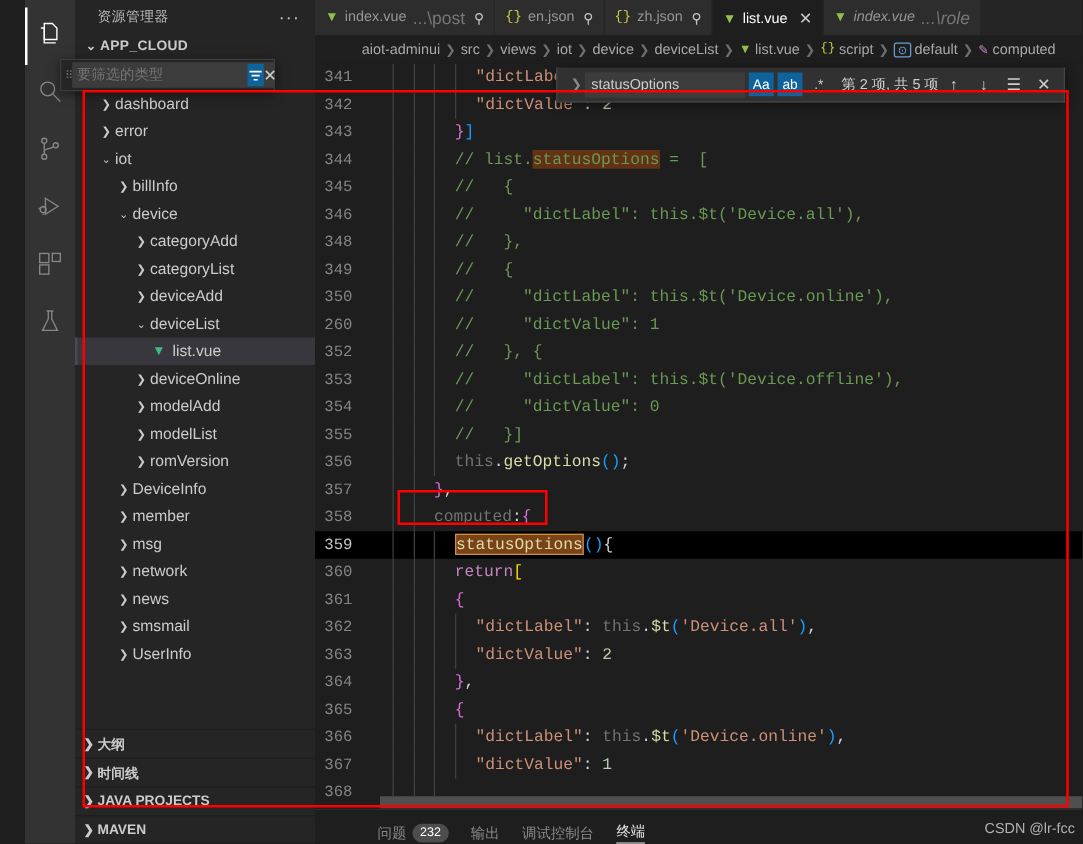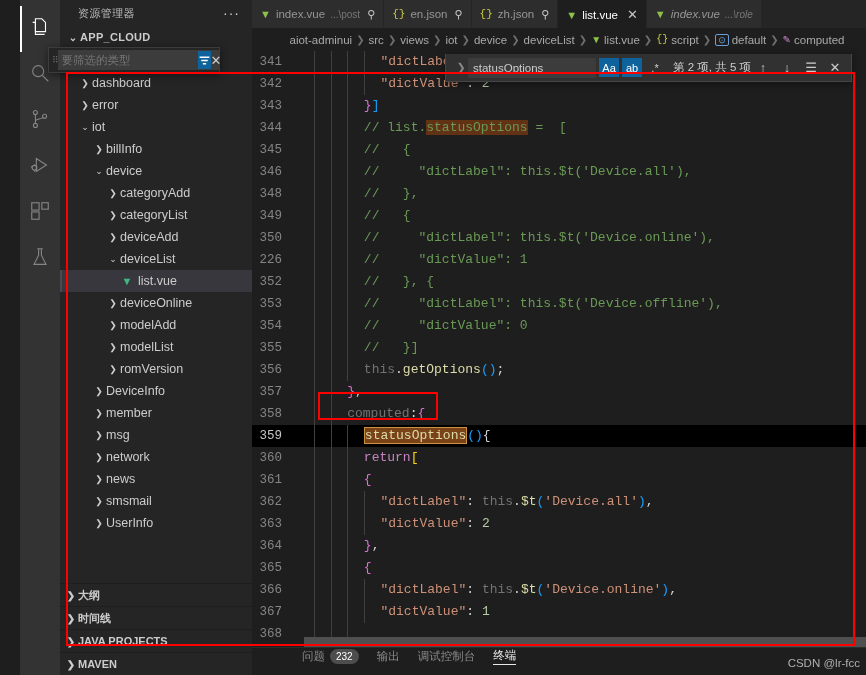--- a/index.html
+++ b/index.html
@@ -96,21 +96,21 @@
   .tab {
     display: flex; align-items: center; gap: 5px;
     padding: 0 8px; height: 28px; font-size: 11.5px;
     color: #969696; background: #2d2d2d;
     border-right: 1px solid #252526; white-space: nowrap;
   }
   .tab.active { background: #1e1e1e; color: #ffffff; border-top: 1px solid #1e1e1e; }
   .tab .ficon { font-size: 11px; }
   .tab .ficon.vue { color: #8dc149; }
   .tab .ficon.json { color: #cbcb41; font-family: "Liberation Mono", monospace; }
-  .tab .dim { color: #777777; font-size: 10px; }
+  .tab .dim { color: #777777; font-size: 14px; }
   .tab .pin { color: #c5c5c5; font-size: 11px; margin-left: 2px; }
   .tab .cls { color: #c5c5c5; font-size: 13px; margin-left: 4px; }
   .tab.preview { font-style: italic; }
 
   .breadcrumb {
     height: 23px; background: #1e1e1e; display: flex; align-items: center;
     font-size: 11.5px; color: #a9a9a9; padding-left: 16px; gap: 4px;
     white-space: nowrap; overflow: hidden; flex:0 0 23px;justify-content:center;
   }
   .bc-sep { color: #6f6f6f; font-size: 10px; }
@@ -168,21 +168,21 @@
 
   .hscroll {
     position: absolute; left: 52px; bottom: 0; height: 10px;
     width: 752px; background: #1e1e1e;
   }
   .hscroll i { display:block; height: 10px; width: 712px; background: #4f4f4f; }
 
   
   .panel {
     height: 28px; background: #1e1e1e; border-top:1px solid #2b2b2b;
-    display: flex; align-items: flex-start; padding-left: 50px; gap: 18px; flex:0 0 28px;
+    display: flex; align-items: flex-end; padding-left: 50px; gap: 18px; flex:0 0 28px;
     position: relative;
   }
   .panel-tab { font-size: 11.5px; color: #8a8a8a; display: flex; align-items: center; gap: 5px; }
   .panel-tab.active { color: #e7e7e7; border-bottom: 1px solid #e7e7e7; padding-bottom:1px;}
   .badge {
     background: #4d4d4d; color: #ffffff; border-radius: 9px;
     font-size: 10px; padding: 0 6px; line-height: 15px; height:15px;
   }
   .watermark {
     position: absolute; right: 6px; bottom: 6px;
@@ -493,21 +493,21 @@
           </div>
           <div class="code-row">
             <span class="ln">349</span>
             <span class="code-text"><span class="ig"></span>&nbsp;&nbsp;<span class="ig"></span>&nbsp;&nbsp;<span class="ig"></span>&nbsp;&nbsp;<span class="cm">//   {</span></span>
           </div>
           <div class="code-row">
             <span class="ln">350</span>
             <span class="code-text"><span class="ig"></span>&nbsp;&nbsp;<span class="ig"></span>&nbsp;&nbsp;<span class="ig"></span>&nbsp;&nbsp;<span class="cm">//     "dictLabel": this.$t('Device.online'),</span></span>
           </div>
           <div class="code-row">
-            <span class="ln">226</span>
+            <span class="ln">260</span>
             <span class="code-text"><span class="ig"></span>&nbsp;&nbsp;<span class="ig"></span>&nbsp;&nbsp;<span class="ig"></span>&nbsp;&nbsp;<span class="cm">//     "dictValue": 1</span></span>
           </div>
           <div class="code-row">
             <span class="ln">352</span>
             <span class="code-text"><span class="ig"></span>&nbsp;&nbsp;<span class="ig"></span>&nbsp;&nbsp;<span class="ig"></span>&nbsp;&nbsp;<span class="cm">//   }, {</span></span>
           </div>
           <div class="code-row">
             <span class="ln">353</span>
             <span class="code-text"><span class="ig"></span>&nbsp;&nbsp;<span class="ig"></span>&nbsp;&nbsp;<span class="ig"></span>&nbsp;&nbsp;<span class="cm">//     "dictLabel": this.$t('Device.offline'),</span></span>
           </div>

